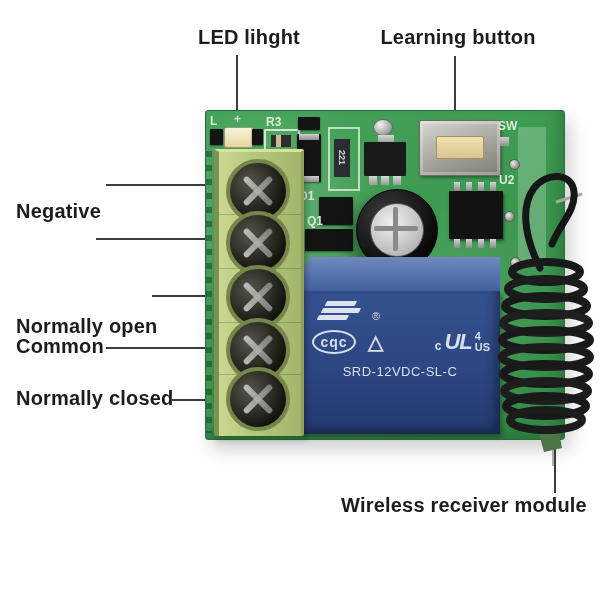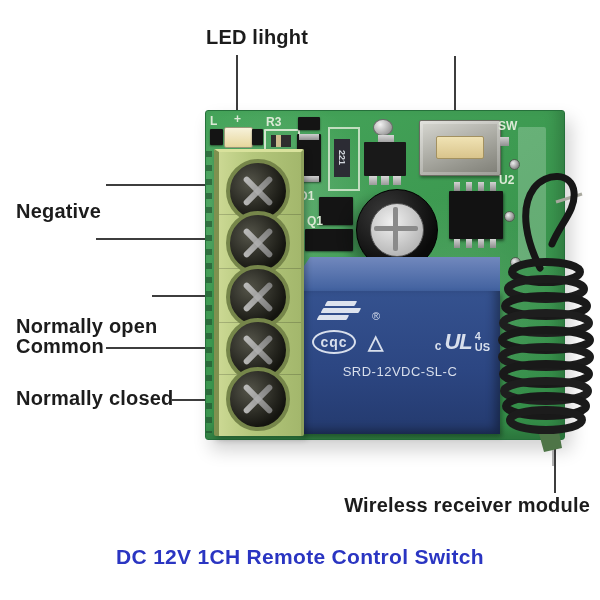--- a/index.html
+++ b/index.html
@@ -5,21 +5,21 @@
   html,body{margin:0;padding:0;}
   .canvas{
     position:relative;width:600px;height:600px;background:#ffffff;
     font-family:"Liberation Sans",sans-serif;overflow:hidden;
   }
   
   .lbl{
     position:absolute;color:#1c1c1c;font-size:20px;font-weight:600;
     white-space:nowrap;letter-spacing:0.2px;
   }
-  .lbl.center{text-align:right;}
+  .lbl.center{text-align:center;}
   .line{position:absolute;background:#3d3d3d;}
   .caption{
     position:absolute;left:0;top:545px;width:600px;text-align:center;
     font-size:21px;font-weight:700;letter-spacing:0.3px;
   }
   
   .board{
     position:absolute;left:205px;top:110px;width:358px;height:328px;
     background:
       radial-gradient(circle at 20% 30%, rgba(255,255,255,0.18), transparent 30%),
@@ -151,36 +151,36 @@
   .screw::before{transform:rotate(45deg);}
   .screw::after{transform:rotate(-45deg);}
   .antenna-svg{position:absolute;left:0;top:0;width:600px;height:600px;pointer-events:none;}
 </style>
 </head>
 <body>
 
 <div class="canvas">
 
   <div class="lbl center" style="left:190px;top:26px;width:118px;">LED lihght</div>
+  <div class="lbl center" style="left:378px;top:26px;width:160px;">Learning button</div>
   <div class="line" style="left:236px;top:55px;width:2px;height:72px;"></div>
   <div class="line" style="left:454px;top:56px;width:2px;height:62px;"></div>
 
   <div class="lbl" style="left:16px;top:172px;margin-top:28px;">Negative</div>
   <div class="lbl" style="left:16px;top:283px;margin-top:32px;">Normally open</div>
   <div class="lbl" style="left:16px;top:335px;">Common</div>
   <div class="lbl" style="left:16px;top:387px;">Normally closed</div>
   <div class="line" style="left:106px;top:184px;width:130px;height:2px;"></div>
   <div class="line" style="left:96px;top:238px;width:142px;height:2px;"></div>
   <div class="line" style="left:152px;top:295px;width:90px;height:2px;"></div>
   <div class="line" style="left:106px;top:347px;width:130px;height:2px;"></div>
   <div class="line" style="left:172px;top:399px;width:62px;height:2px;"></div>
 
   <div class="line" style="left:554px;top:441px;width:2px;height:52px;"></div>
   <div class="lbl center" style="left:338px;top:494px;width:252px;">Wireless receiver module</div>
-  <div class="caption" style="color:#2a35c2;">DC 12V 1CH Remote Control Switch</div>
 
   <div class="board">
     <div class="pad-strip"></div>
 
     <div class="silk" style="left:4px;top:3px;">L</div>
     <div class="silk" style="left:28px;top:1px;">+</div>
     <div class="smd-black" style="left:4px;top:18px;width:13px;height:16px;"></div>
     <div class="led-body" style="left:18px;top:16px;width:27px;height:19px;"></div>
     <div class="smd-black" style="left:46px;top:18px;width:11px;height:16px;"></div>
 

